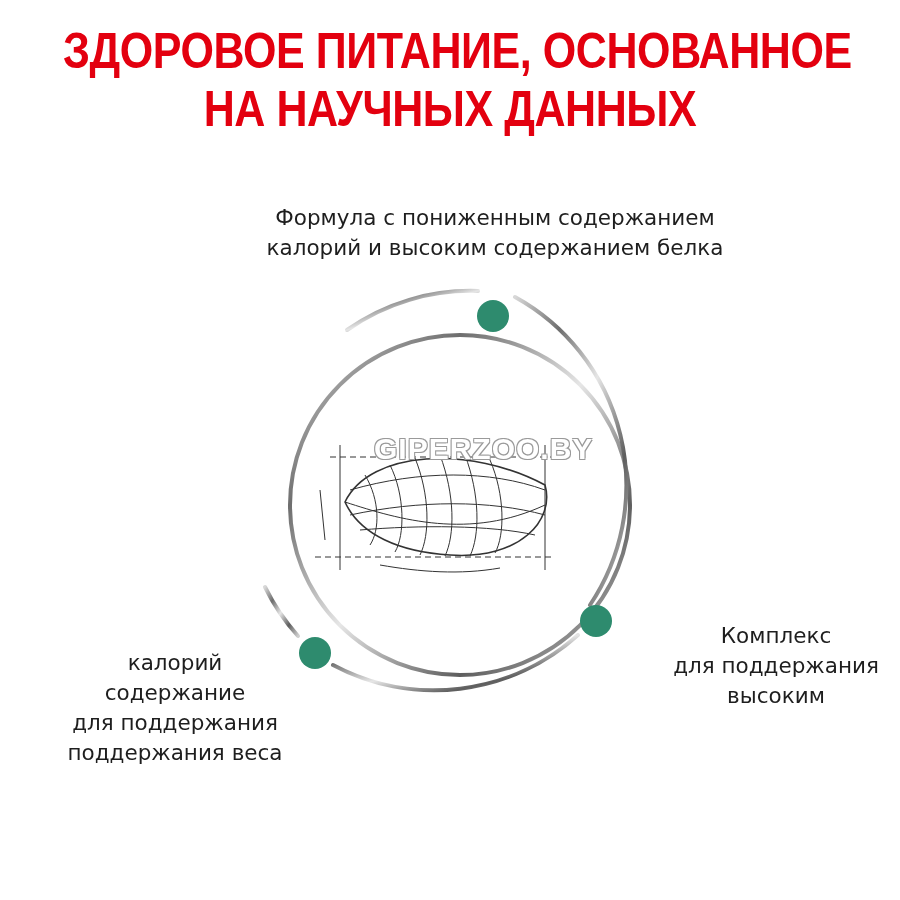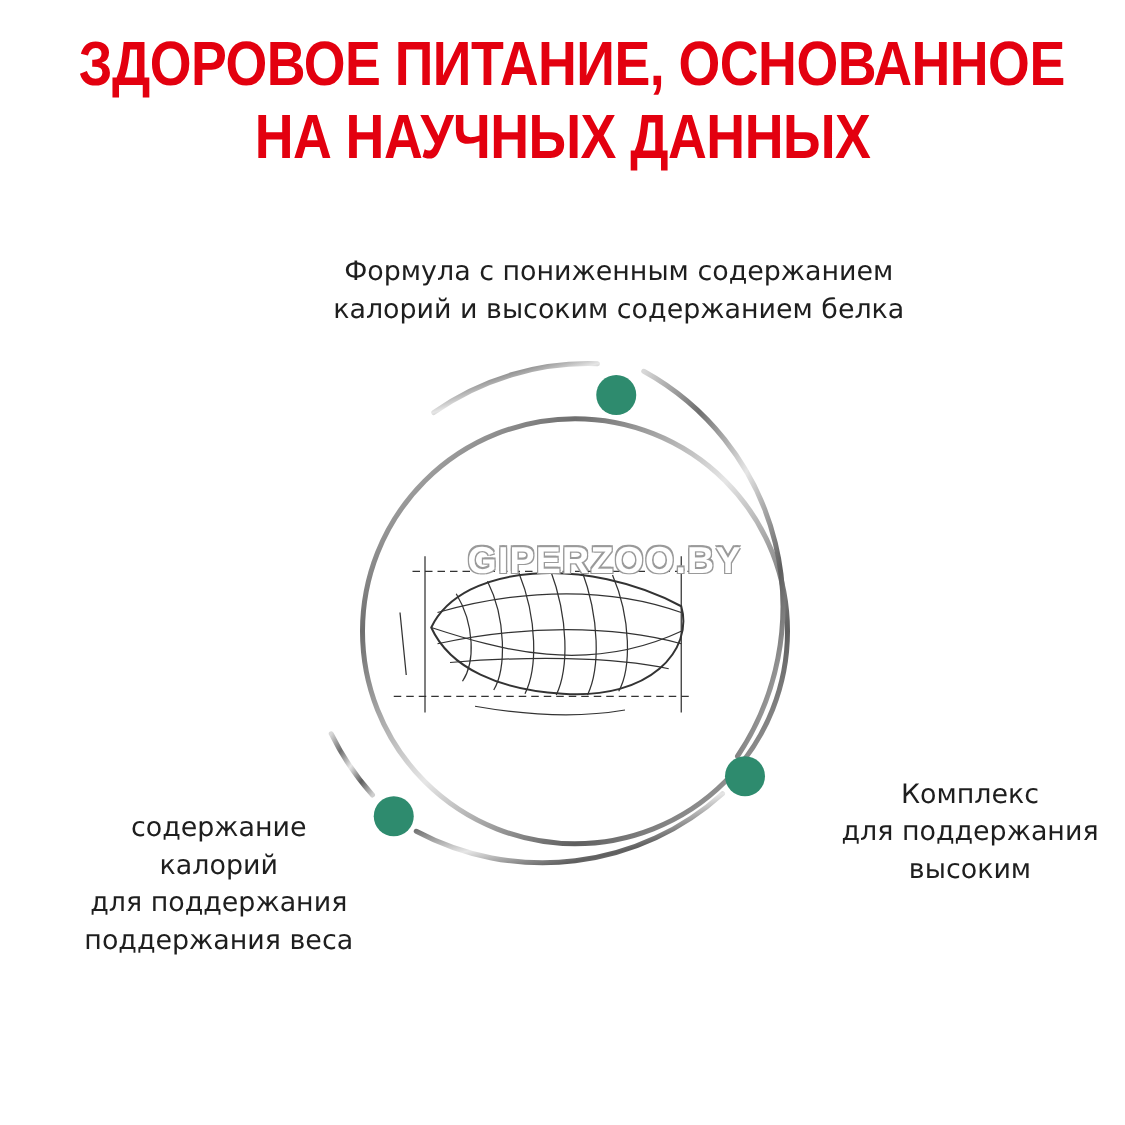--- a/index.html
+++ b/index.html
@@ -69,22 +69,22 @@
     <path d="M 350 515 C 420 500, 490 500, 545 515"></path>
     <path d="M 360 530 C 420 525, 490 525, 535 535"></path>
     <path d="M 380 565 C 420 572, 460 575, 500 568"></path>
     <path d="M 320 490 L 325 540"></path>
   </g>
 </svg>
 
 <div class="watermark">GIPERZOO.BY</div>
 
 <div class="caption cap-left">
+  <div>калорий</div>
   <div>содержание</div>
-  <div>калорий</div>
   <div>для поддержания</div>
   <div>поддержания веса</div>
 </div>
 
 <div class="caption cap-right">
   <div>Комплекс</div>
   <div>для поддержания</div>
   <div>высоким</div>
 </div>
 

